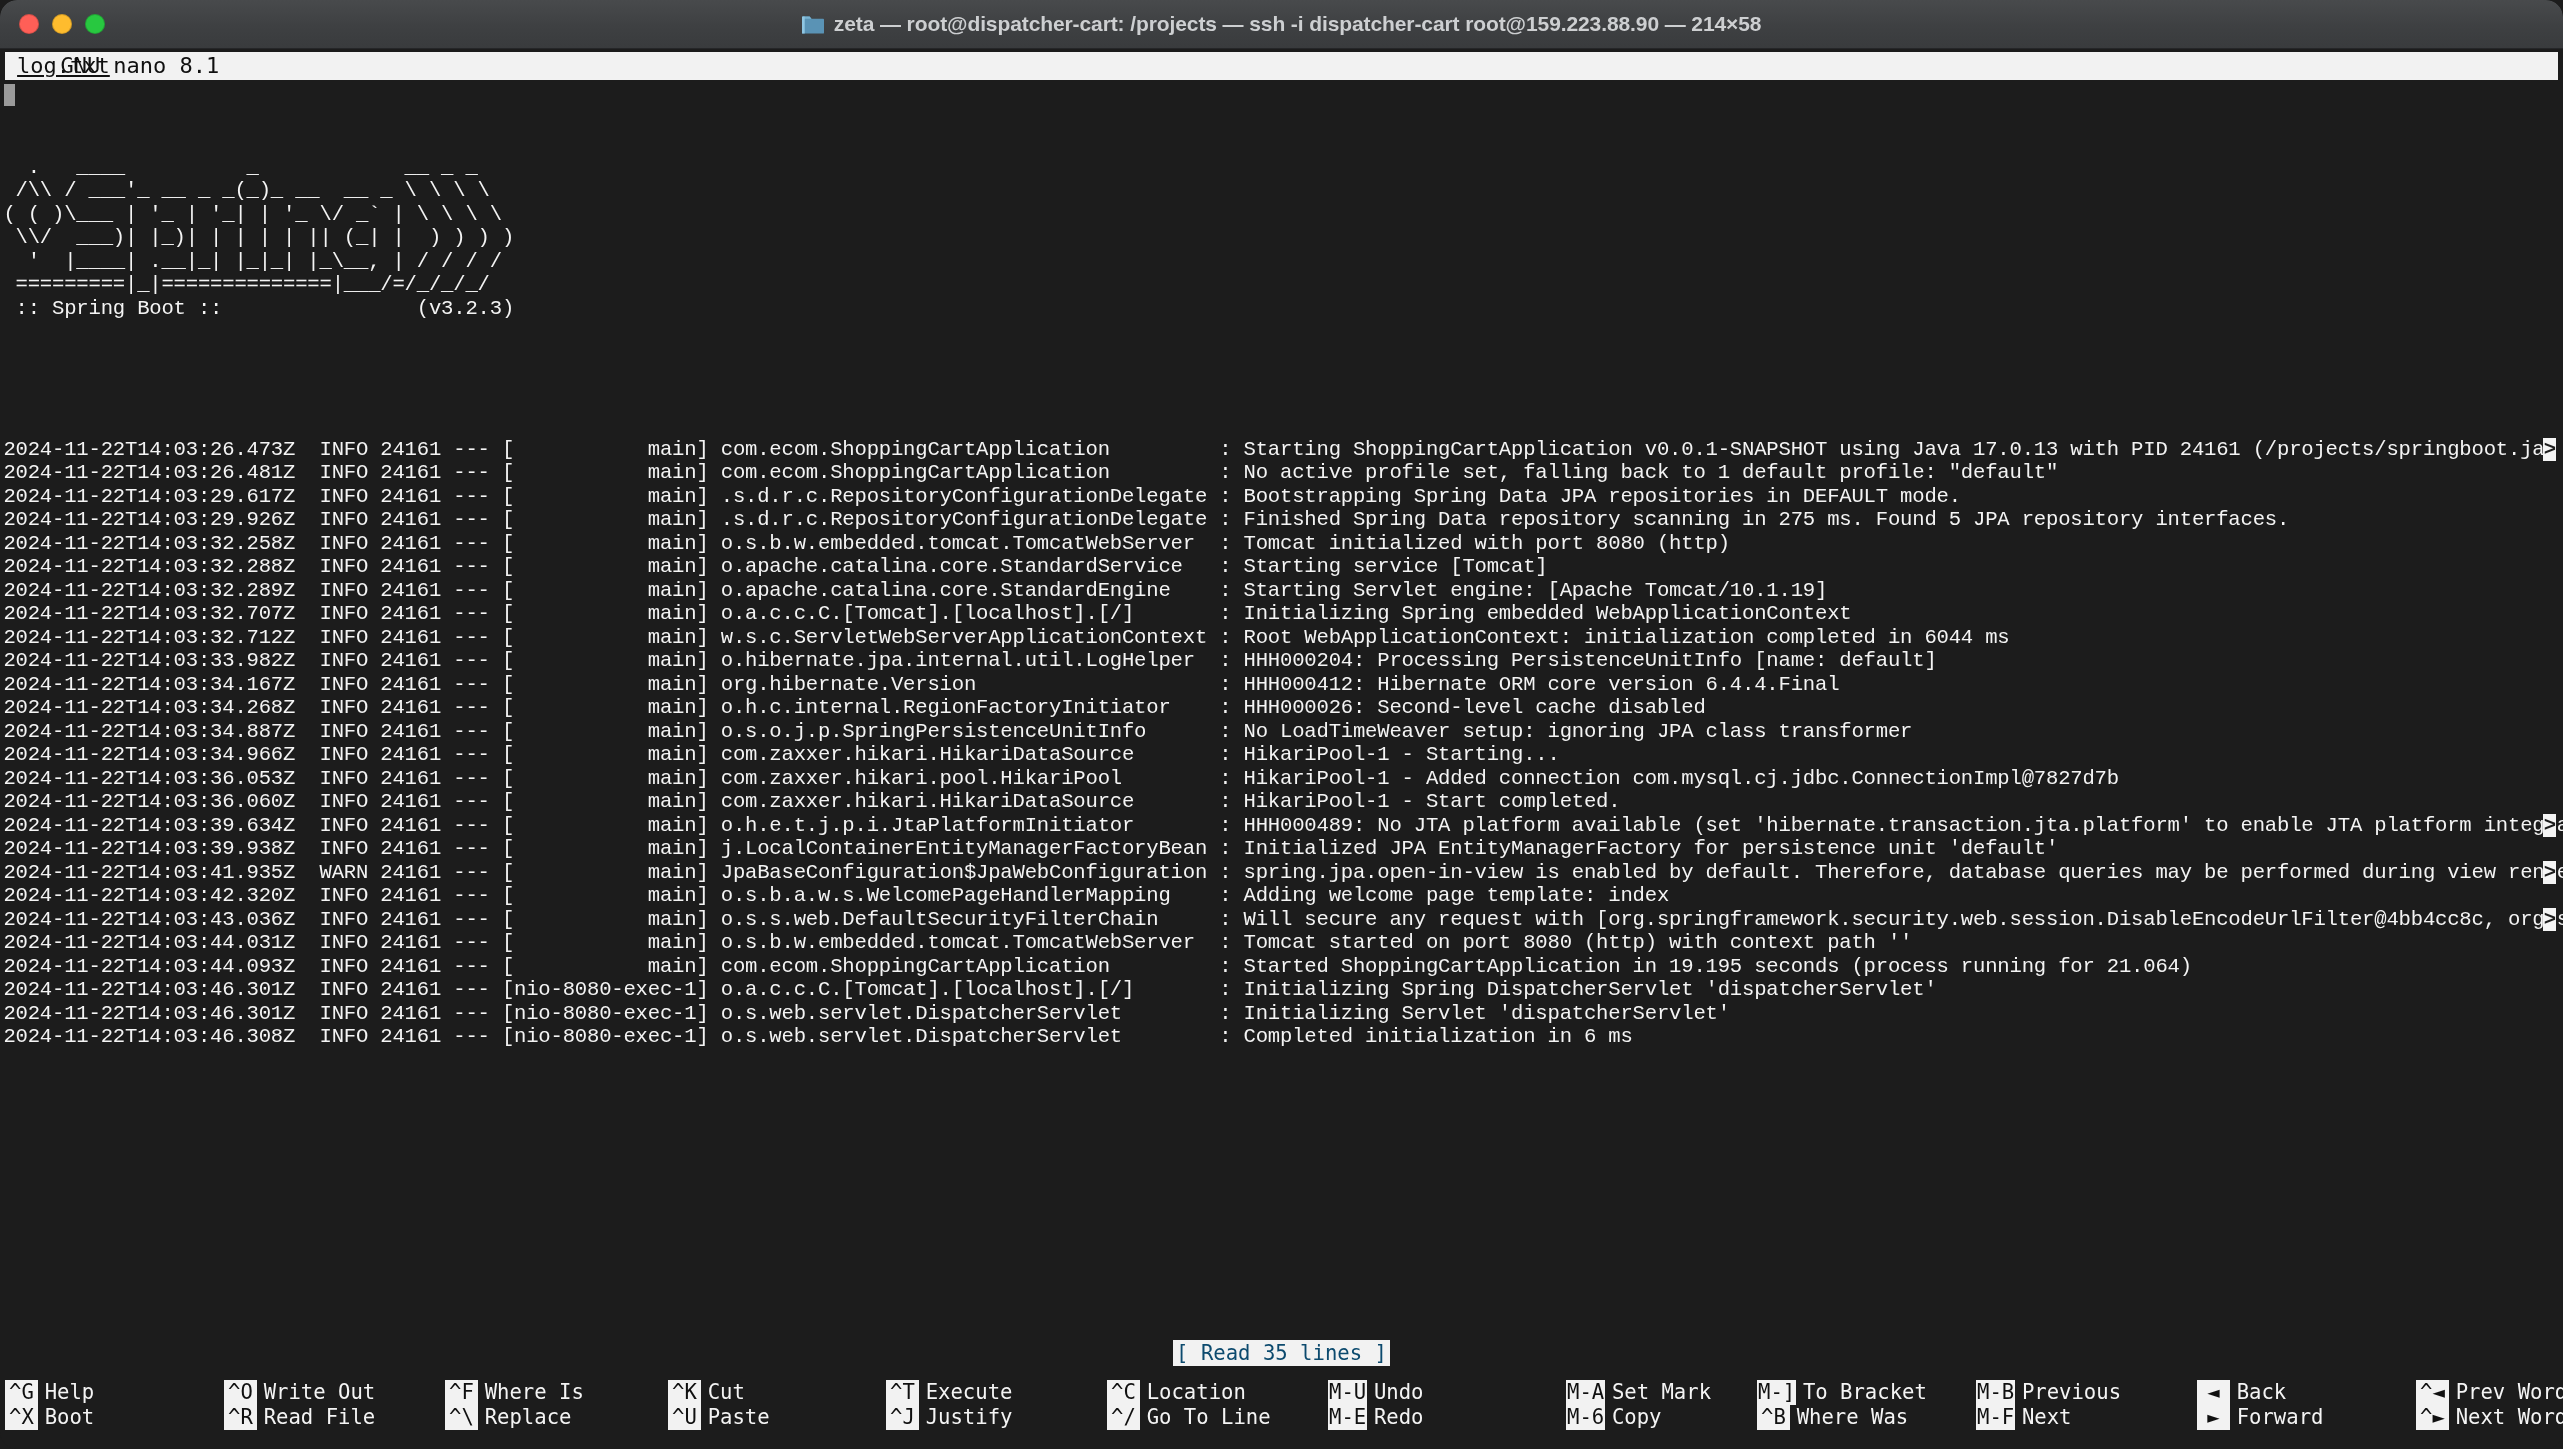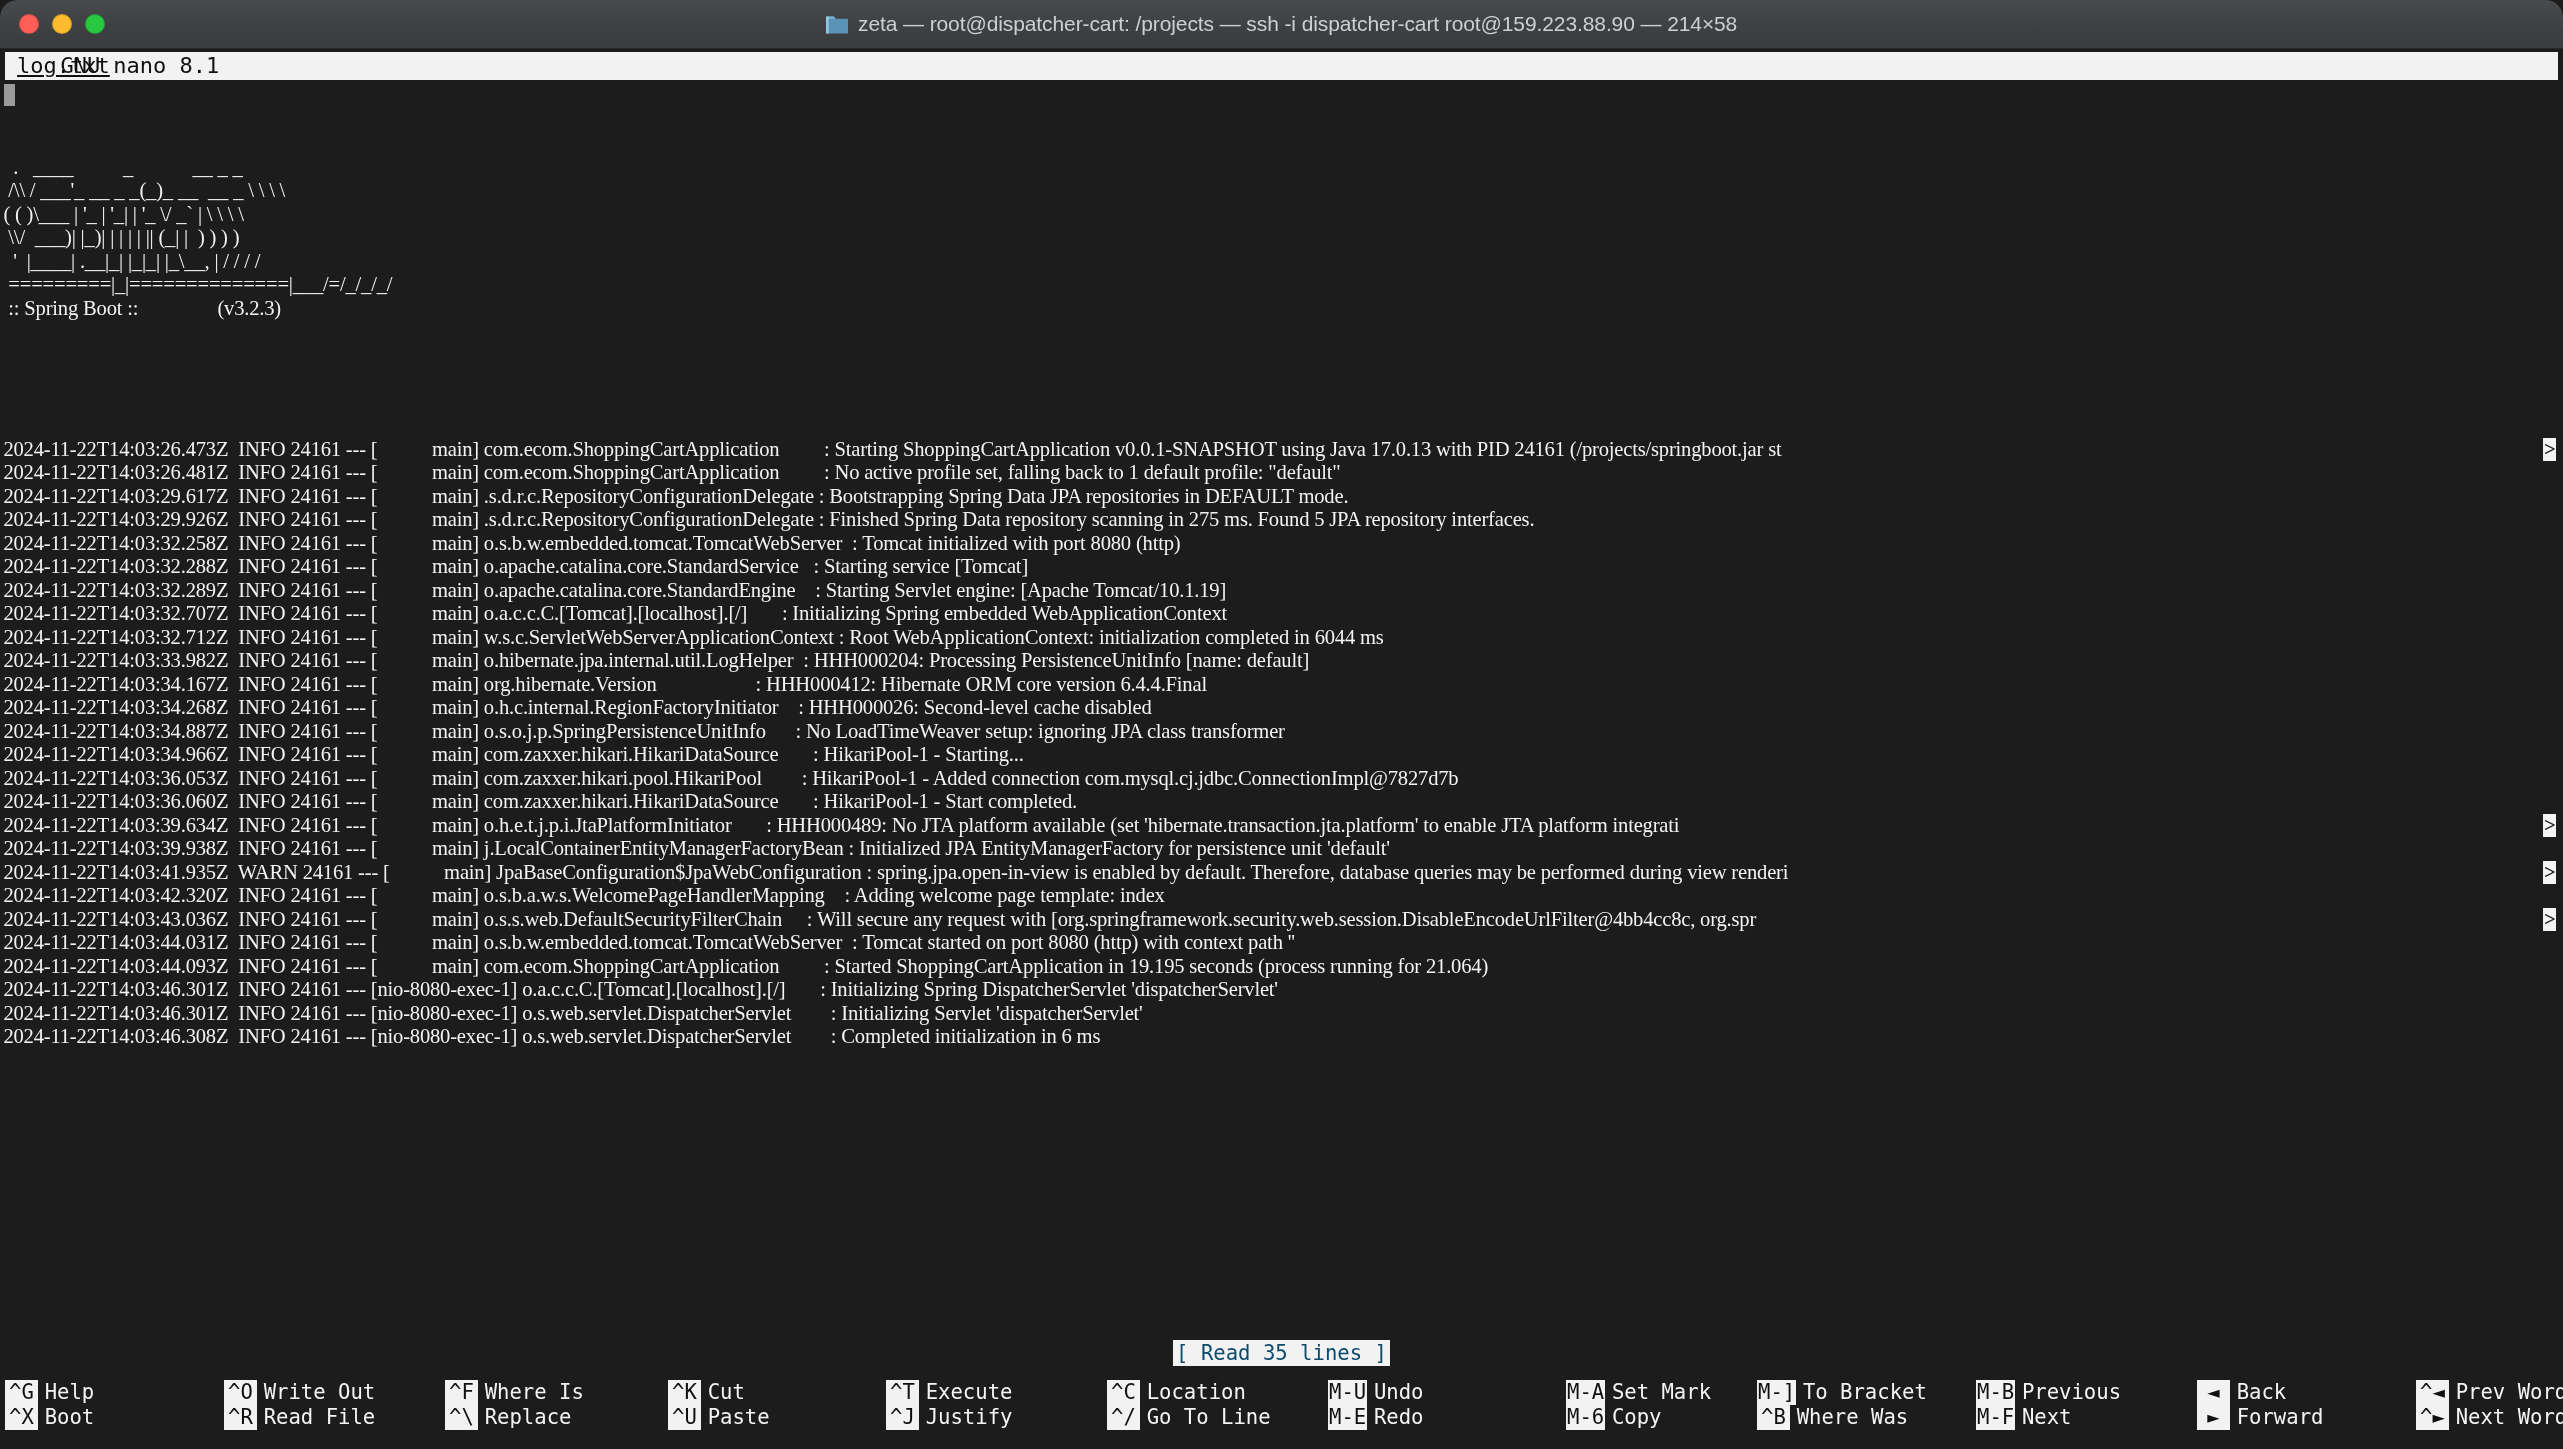--- a/index.html
+++ b/index.html
@@ -56,21 +56,21 @@
   .tl-close   { background: #ff5f57; box-shadow: inset 0 0 0 0.9px rgba(0,0,0,.18); }
   .tl-min     { background: #febc2e; box-shadow: inset 0 0 0 0.9px rgba(0,0,0,.18); }
   .tl-max     { background: #28c840; box-shadow: inset 0 0 0 0.9px rgba(0,0,0,.18); }
 
   .title-wrap {
     display: flex;
     align-items: center;
     gap: 10.2px;
     font-family: "Liberation Sans", sans-serif;
     font-size: 21px;
-    font-weight: normal;
+    font-weight: bold;
     color: #cdcfd1;
     letter-spacing: -0.1px;
   }
   .folder-icon { display: block; }
 
   
   .nano-topbar {
     position: relative;
     height: 28px;
     background: #f2f2f2;
@@ -93,21 +93,21 @@
     left: 12px; right: 0;
     text-align: left;
     text-decoration: underline;
   }
 
   
   .editor {
     position: relative;
     background: #1c1c1c;
     color: #f4f4f4;
-    font-family: Liberation Serif, serif;
+    font-family: Liberation Mono, monospace;
     font-size: 20.6px;
     line-height: 23.5px;
     white-space: pre;
     padding: 5.1px 0 0 3.4px;
     height: 1259px;
     overflow: hidden;
     letter-spacing: -0.2px;
   }
   .editor .ln { display: block; height: 23.5px; }
   .editor .blank { display: block; height: 23.5px; }

